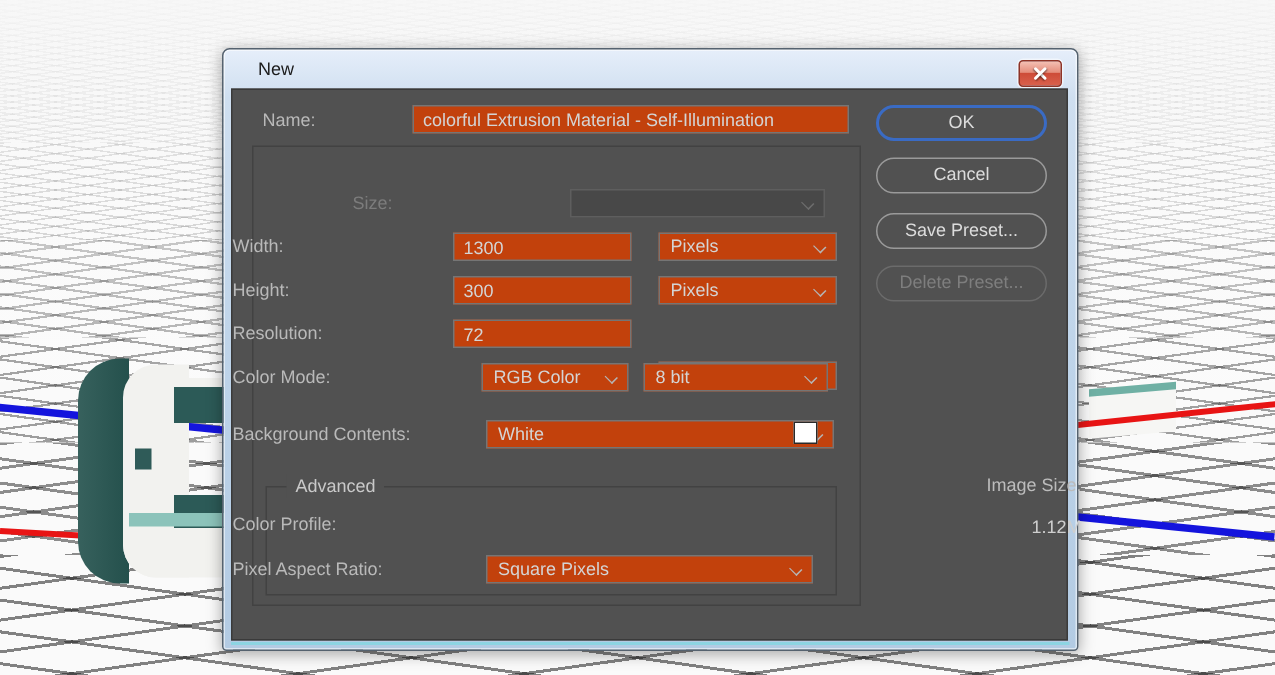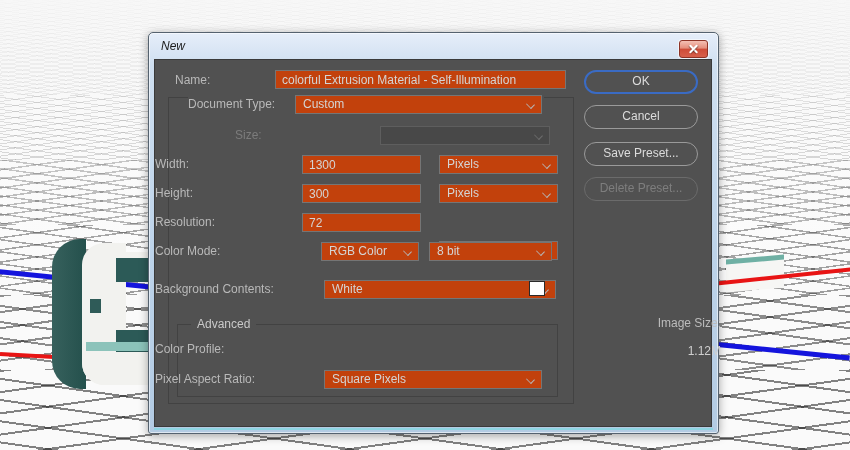--- a/index.html
+++ b/index.html
@@ -55,21 +55,21 @@
   
   #obj-right{left:726px;top:257px;width:58px;height:28px;z-index:3;background:#f6f6f4;
       border-top:5px solid #6fb0a4;transform:skewY(-5deg);}
 
   
   #win{left:148px;top:32px;width:569px;height:400px;z-index:10;
       background:linear-gradient(180deg,#e6eefa 0%,#cfdff0 8%,#bdd3e9 55%,#b3cbe3 100%);
       border:1px solid #55626f;border-radius:5px 5px 3px 3px;
       box-shadow:inset 0 0 0 1px rgba(255,255,255,.55), 0 2px 10px rgba(0,0,0,.35);}
   #win .teal-edge{position:absolute;left:5px;right:5px;bottom:3px;height:2px;background:#86d6e2;opacity:.85;}
-  #titlebar{position:absolute;left:1px;top:1px;right:1px;height:25px;font-style:italic;}
+  #titlebar{position:absolute;left:12px;top:1px;right:1px;height:25px;}
   #title-text{position:absolute;left:11px;top:5px;font-size:12px;color:#1b1b1b;}
   #close-btn{position:absolute;right:9px;top:6px;width:27px;height:16px;border-radius:3px;
       background:linear-gradient(180deg,#f4c0b4 0%,#e58e7c 45%,#ce4c38 50%,#d8604c 100%);
       border:1px solid #8e3326;box-shadow:0 0 0 1px rgba(255,255,255,.55);}
   #close-btn .xb{position:absolute;left:8px;top:7px;width:11px;height:2px;background:#fff;
       border-radius:1px;box-shadow:0 1px 1px rgba(0,0,0,.35);}
   #close-btn .xb.r1{transform:rotate(45deg);}
   #close-btn .xb.r2{transform:rotate(-45deg);}
 
   #content{position:absolute;left:5px;top:26px;width:558px;height:368px;
@@ -148,27 +148,20 @@
     <div class="lbl" style="left:20px;top:11px;width:95px;">Name:</div>
     <input class="field" style="left: 120px; top: 10px; width: 291px;" type="text" value="colorful Extrusion Material - Self-Illumination">
 
     <div class="btn ok" style="left:429px;top:10px;">OK</div>
     <div class="btn" style="left:429px;top:45px;">Cancel</div>
     <div class="btn" style="left:429px;top:82px;">Save Preset...</div>
     <div class="btn disabled" style="left:429px;top:117px;">Delete Preset...</div>
 
     <div class="groupbox" style="left:13px;top:37px;width:404px;height:305px;"></div>
 
-    <div id="doctype-row">
-      <div class="lbl" style="left:0;top:2px;width:104px;">Document Type:</div>
-      <div class="dd" style="left:107px;top:2px;width:247px;">
-        <span>Custom</span>
-        <span class="chev"></span>
-      </div>
-    </div>
 
     <div class="lbl dim" style="left:80px;top:66px;width:140px;">Size:</div>
     <div class="dd disabled" style="left:225px;top:66px;width:170px;">
       <span></span>
       <span class="chev"></span>
     </div>
 
     <div class="lbl" style="left:0;top:95px;width:143px;">Width:</div>
     <input class="field" style="left: 147px; top: 95px; width: 119px;" type="text" value="1300">
     <div class="dd" style="left:284px;top:95px;width:119px;">

